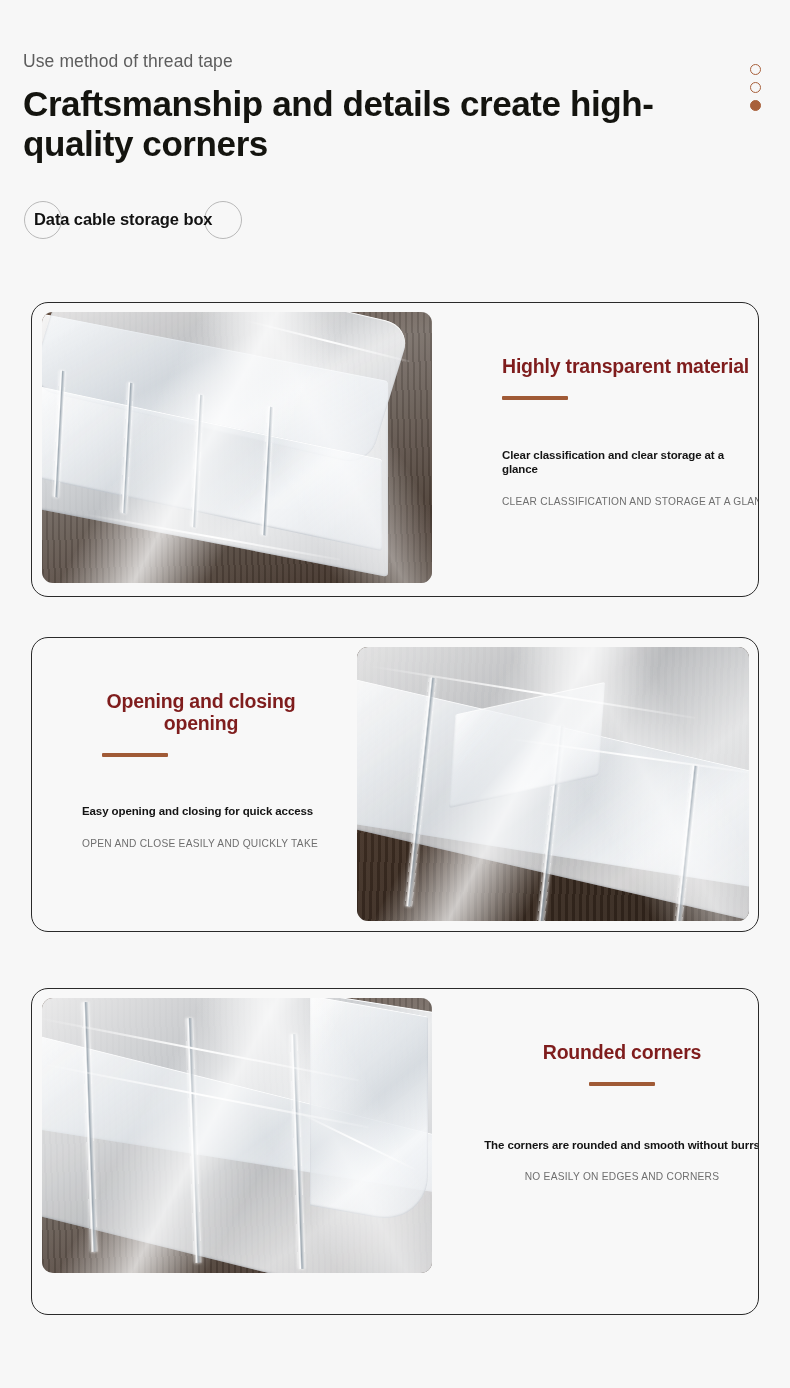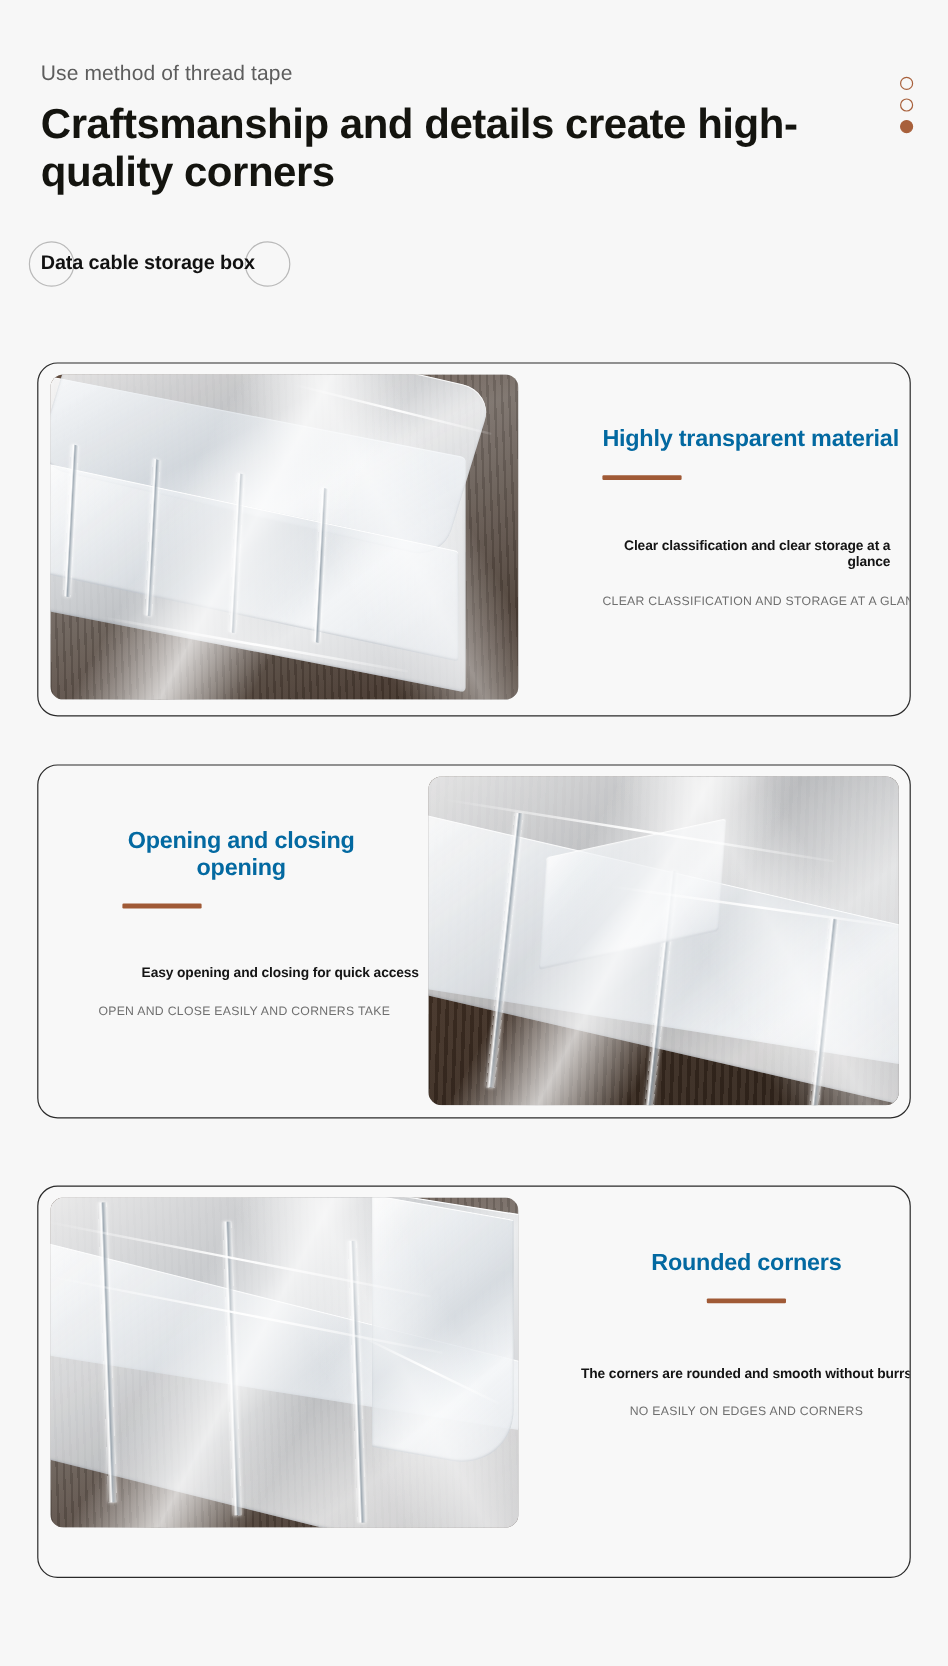--- a/index.html
+++ b/index.html
@@ -17,21 +17,21 @@
     width: 790px;
     height: 1388px;
     background: #f7f7f7;
   }
 
   
   .header {
     position: absolute;
     left: 0; top: 0;
     width: 742px;
-    padding: 50px 34px 0 34px;
+    padding: 50px 34px 0 23px;
   }
 
   .eyebrow {
     font-size: 17.5px;
     color: #5d5d5d;
     letter-spacing: 0.1px;
     font-weight: 400;
     line-height: 1.3;
   }
 
@@ -115,40 +115,39 @@
 
   .card-body {
     position: absolute;
     display: flex;
     flex-direction: column;
   }
 
   .card-title {
     font-size: 19.5px;
     font-weight: 700;
-    color: #0369a1;
+    color: #7f1d1d;
     line-height: 1.13;
     letter-spacing: -0.2px;
   }
 
   .accent-rule {
     height: 4px;
     width: 66px;
     background: #a05a36;
     margin-top: 19px;
     border-radius: 1px;
   }
 
   .card-sub {
     font-size: 11.5px;
     font-weight: 700;
     color: #141414;
     line-height: 1.25;
     letter-spacing: -0.1px;
-    text-align: right;
   }
 
   .card-caption {
     font-size: 10.2px;
     font-weight: 400;
     color: #6f6f6f;
     letter-spacing: 0.25px;
     line-height: 1.3;
   }
 
@@ -159,21 +158,21 @@
   #card-1 .card-title { text-align: left; }
   #card-1 .card-sub   { margin-top: 48px; max-width: 240px; }
   #card-1 .card-caption { margin-top: 18px; }
 
   
   #card-2 { left: 31px; top: 637px; width: 728px; height: 295px; }
   #card-2 .card-media { left: 325px; top: 9px; width: 392px; height: 274px; }
   #card-2 .card-body  { left: 50px; top: 52px; width: 300px; align-items: flex-start; }
   #card-2 .card-title { text-align: center; width: 238px; }
   #card-2 .accent-rule { margin-left: 20px; }
-  #card-2 .card-sub   { margin-top: 47px; margin-left: 36px; }
+  #card-2 .card-sub   { margin-top: 47px; }
   #card-2 .card-caption { margin-top: 19px; }
 
   
   #card-3 { left: 31px; top: 988px; width: 728px; height: 327px; }
   #card-3 .card-media { left: 10px; top: 9px; width: 390px; height: 275px; }
   #card-3 .card-body  { left: 430px; top: 52px; width: 320px; align-items: center; }
   #card-3 .card-title { text-align: center; }
   #card-3 .card-sub   { margin-top: 52px; }
   #card-3 .card-caption { margin-top: 18px; text-align: center; }
 
@@ -288,21 +287,21 @@
       <div class="card-sub">Clear classification and clear storage at a glance</div>
       <div class="card-caption">CLEAR CLASSIFICATION AND STORAGE AT A GLANCE</div>
     </div>
   </div>
 
   <div class="card" id="card-2">
     <div class="card-body">
       <div class="card-title">Opening and closing opening</div>
       <div class="accent-rule"></div>
       <div class="card-sub">Easy opening and closing for quick access</div>
-      <div class="card-caption">OPEN AND CLOSE EASILY AND CORNERS TAKE</div>
+      <div class="card-caption">OPEN AND CLOSE EASILY AND QUICKLY TAKE</div>
     </div>
     <div class="card-media">
       <div class="photo">
         <div class="wood dark"></div>
 
         <div class="acrylic" style="left:-30px; top:-40px; width:470px; height:250px; transform: skewY(9deg); border-radius:4px; opacity:.99;"></div>
         <div class="acrylic" style="left:-30px; top:80px;  width:470px; height:150px; transform: skewY(13deg); border-radius:3px; opacity:.9;"></div>
 
         <div class="rib" style="left:60px;  top:30px;  width:7px; height:230px; transform: rotate(6deg);"></div>
         <div class="rib" style="left:190px; top:78px;  width:7px; height:210px; transform: rotate(6deg);"></div>

